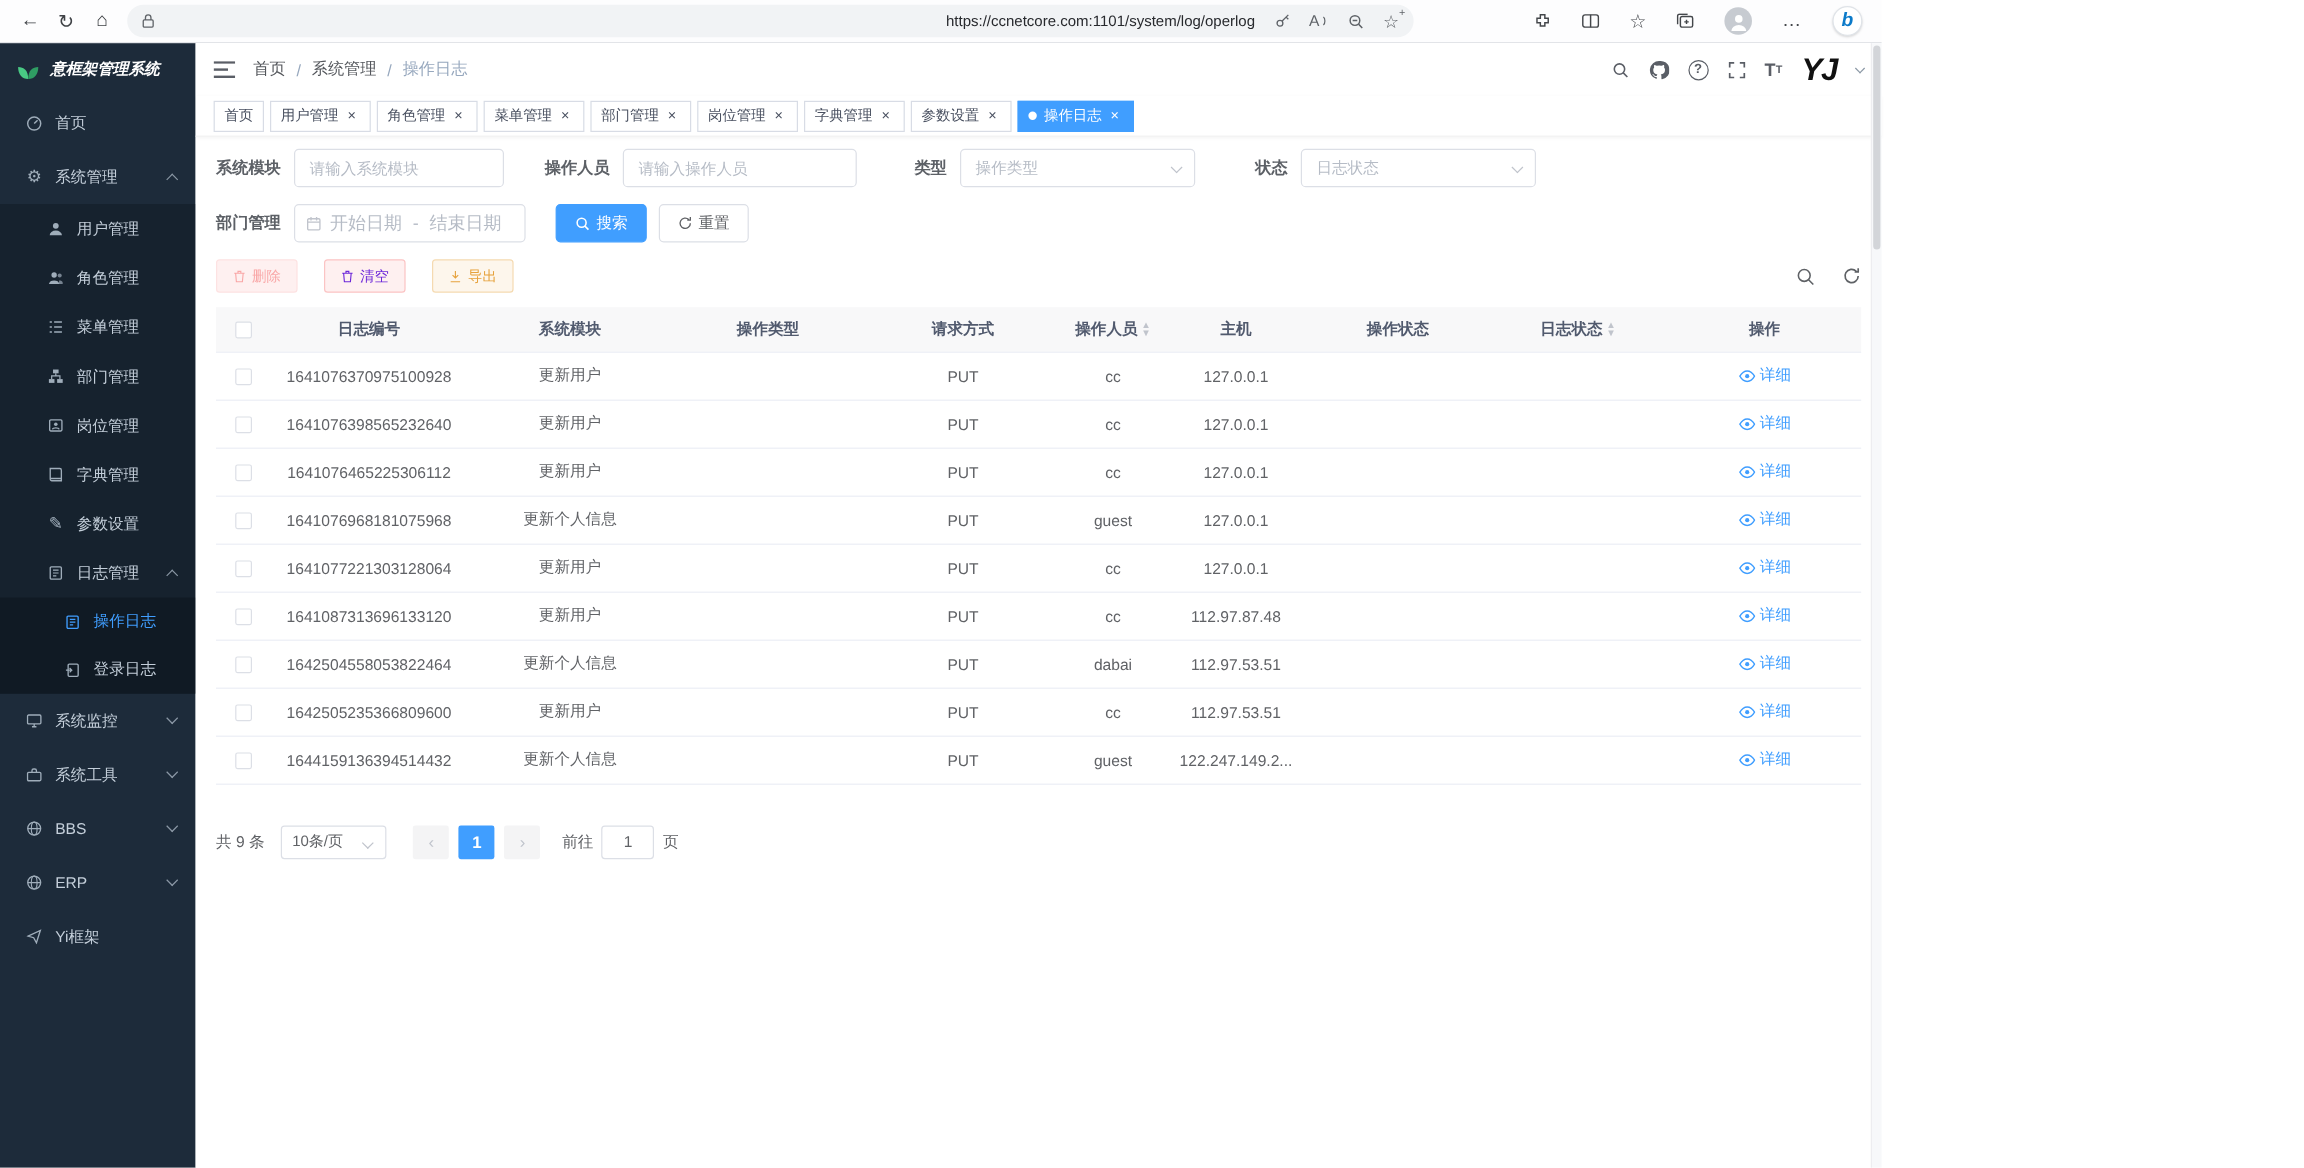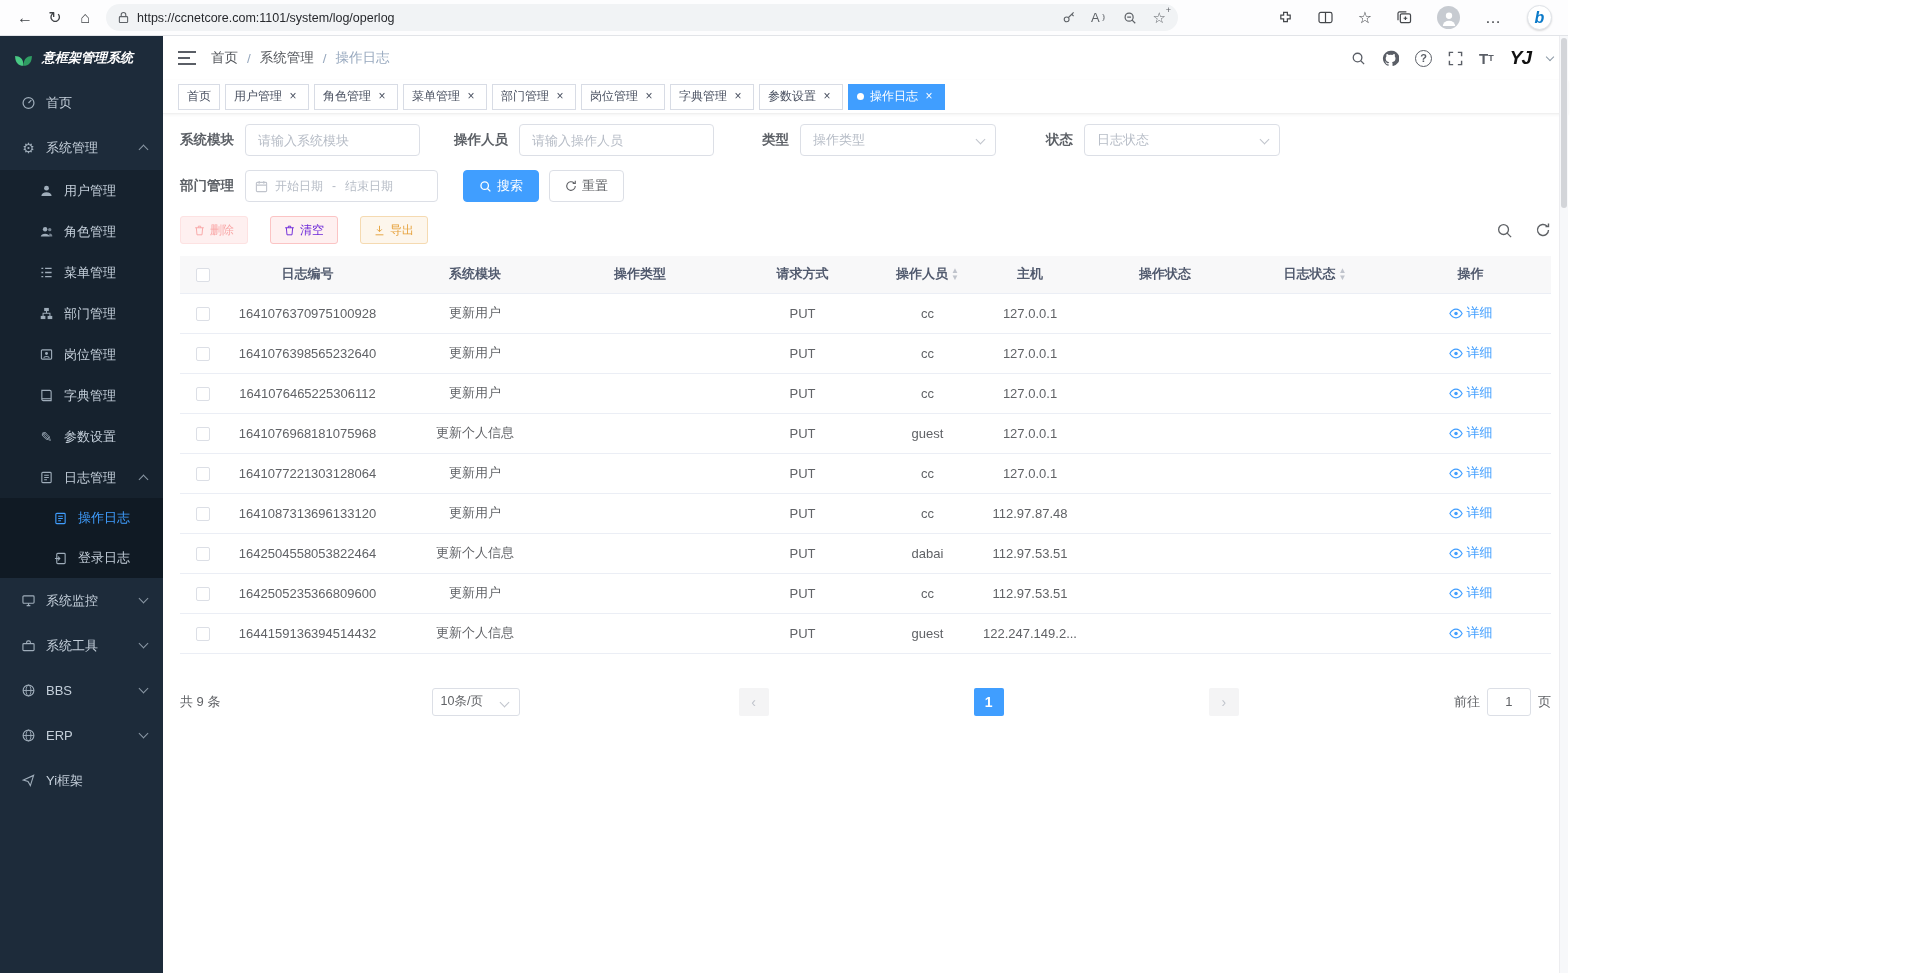--- a/index.html
+++ b/index.html
@@ -8,21 +8,21 @@
   svg { display:block; }
   .window { position:absolute; top:0; left:0; width:1568px; height:973px; background:#fff; }
 
   
   .chrome { position:absolute; top:0; left:0; width:1568px; height:36px; background:#fdfdfe;
     border-bottom:1px solid #e2e4e8; display:flex; align-items:center; padding:0 10px; }
   .nav-ic { width:30px; height:28px; display:flex; align-items:center; justify-content:center;
     color:#3f4246; font-size:16px; border-radius:6px; flex-shrink:0; cursor:pointer; }
   .pill { height:27px; flex:0 0 1072px; background:#f1f3f5; border-radius:14px; display:flex;
     align-items:center; padding:0 12px; margin-left:6px; color:#5f6368; }
-  .pill .url { font-size:12.5px; color:#27292d; margin-left:8px; flex:1; white-space:nowrap; overflow:hidden; }
+  .pill .url { font-size:12.5px; color:#27292d; margin-left:8px; flex:1; white-space:nowrap; overflow:hidden;text-align:right; }
   .pill-ic { margin-left:16px; display:flex; align-items:center; font-size:13px; color:#5f6368; cursor:pointer; }
   .star-wrap { position:relative; }
   .star-wrap .plus { position:absolute; right:-5px; top:-4px; font-size:9px; }
   .chrome-right { display:flex; align-items:center; margin-left:auto; gap:25px; color:#44474b; padding-right:6px; }
   .chrome-right > span { cursor:pointer; display:flex; align-items:center; }
   .avatar { width:23px; height:23px; border-radius:50%; background:#c7cbd1; display:flex;
     align-items:flex-end; justify-content:center; overflow:hidden; }
   .bing { width:25px; height:25px; border-radius:50%; background:#fff; border:1px solid #dfe3e8;
     box-shadow:0 1px 2px rgba(0,0,0,.15); color:#0b7ac9; font-weight:bold; font-style:italic;
     font-size:16px; display:flex; align-items:center; justify-content:center; }
@@ -54,21 +54,21 @@
   .navbar { height:44px; display:flex; align-items:center; padding:0 15px; flex-shrink:0; }
   .hamburger { margin-right:15px; color:#5a5e66; cursor:pointer; }
   .crumbs { display:flex; align-items:center; gap:9px; font-size:13.5px; color:#54575c; }
   .crumbs .sep, .crumbs .last { color:#97a8be; }
   .crumbs .lnk { cursor:pointer; }
   .nav-right { margin-left:auto; display:flex; align-items:center; gap:16px; color:#5a5e66; }
   .nav-right > span { cursor:pointer; display:flex; align-items:center; }
   .qm { width:17px; height:17px; border:1.5px solid #5a5e66; border-radius:50%; font-size:11px;
     display:flex; align-items:center; justify-content:center; font-weight:bold; }
   .fsz b { font-size:15px; } .fsz small { font-size:9px; font-weight:bold; }
-  .yj { font-weight:bold; font-size:19px; color:#111; letter-spacing:-1px; font-style:italic; }
+  .yj { font-weight:bold; font-size:26px; color:#111; letter-spacing:-1px; font-style:italic; }
   .tiny-caret { width:6px; height:6px; border-right:1.2px solid #8b98a5; border-bottom:1.2px solid #8b98a5;
     transform:rotate(45deg); margin-top:-3px; }
 
   
   .tags { height:34px; display:flex; align-items:center; gap:5px; padding:0 15px; flex-shrink:0;
     border-bottom:1px solid #f0f0f0; box-shadow:0 1px 3px rgba(0,0,0,.05); }
   .tag { height:26px; display:inline-flex; align-items:center; gap:4px; padding:0 8px;
     border:1px solid #d8dce5; background:#fff; color:#495060; font-size:12px; cursor:pointer; }
   .tag .x { width:14px; height:14px; line-height:13px; text-align:center; border-radius:50%; font-size:12px; }
   .tag.active { background:#409eff; border-color:#409eff; color:#fff; }
@@ -80,21 +80,21 @@
   .flabel { font-size:13.5px; font-weight:bold; color:#5c6066; margin-right:11px; white-space:nowrap; }
   .finput { height:32px; border:1px solid #dcdfe6; border-radius:4px; padding:0 12px; font-size:13px;
     color:#606266; outline:none; background:#fff; }
   .finput::placeholder { color:#b6bcc6; }
   .fselect { position:relative; width:196px; height:32px; border:1px solid #dcdfe6; border-radius:4px;
     display:flex; align-items:center; padding:0 26px 0 12px; font-size:13px; color:#b6bcc6;
     background:#fff; cursor:pointer; }
   .cvd { position:absolute; right:11px; top:11px; width:7px; height:7px;
     border-right:1.3px solid #c0c4cc; border-bottom:1.3px solid #c0c4cc; transform:rotate(45deg); }
   .daterange { width:193px; height:32px; border:1px solid #dcdfe6; border-radius:4px; display:flex;
-    align-items:center; gap:7px; padding:0 9px; font-size:12px; color:#b6bcc6; cursor:pointer; background:#fff; }
+    align-items:center; gap:7px; padding:0 9px; font-size:15px; color:#b6bcc6; cursor:pointer; background:#fff; }
   .daterange .dsep { flex:0 0 auto; margin:0 2px; }
   .btn { height:32px; display:inline-flex; align-items:center; gap:5px; padding:0 15px; font-size:13px;
     border:1px solid #dcdfe6; border-radius:4px; background:#fff; color:#606266; cursor:pointer; white-space:nowrap; }
   .btn.primary { background:#409eff; border-color:#409eff; color:#fff; }
   .btn.sm { height:28px; padding:0 13px; font-size:12px; border-radius:3px; }
   .btn.danger-dis { background:#fef0f0; border-color:#fde2e2; color:#f9a7a7; cursor:not-allowed; }
   .btn.danger { background:#fef0f0; border-color:#fbc4c4; color:#6d28d9; }
   .btn.warn { background:#fdf6ec; border-color:#f5dab1; color:#e6a23c; }
   .toolbar { display:flex; align-items:center; margin:2px 0 12px; }
   .toolbar .gap { width:22px; }
@@ -108,21 +108,21 @@
   .grid td { height:40px; border-bottom:1px solid #ebeef5; text-align:center; white-space:nowrap;
     overflow:hidden; text-overflow:ellipsis; }
   .cb { width:14px; height:14px; border:1px solid #dcdfe6; border-radius:2px; background:#fff;
     display:inline-block; vertical-align:middle; cursor:pointer; }
   .th-flex { display:inline-flex; align-items:center; gap:3px; }
   .sorter { display:inline-flex; flex-direction:column; line-height:0; }
   .sorter span { font-size:8px; line-height:7px; color:#c0c4cc; }
   .detail { color:#409eff; display:inline-flex; align-items:center; gap:4px; cursor:pointer; }
 
   
-  .pager { display:flex; align-items:center; justify-content:space-between; margin-top:34px;
+  .pager { display:flex; align-items:center; justify-content:flex-start; margin-top:34px;
     font-size:13px; color:#606266; }
   .pager .total { margin-right:14px; }
   .psel { position:relative; width:88px; height:28px; border:1px solid #dcdfe6; border-radius:3px;
     display:flex; align-items:center; padding:0 24px 0 8px; font-size:12.5px; cursor:pointer; margin-right:18px; }
   .psel .cvd { top:10px; }
   .pbtn { min-width:30px; height:28px; margin:0 4px; background:#f4f4f5; border-radius:2px;
     display:flex; align-items:center; justify-content:center; font-size:14px; color:#606266; cursor:pointer; }
   .pbtn.dis { color:#c0c4cc; }
   .pbtn.cur { background:#409eff; color:#fff; font-weight:bold; }
   .goto { margin-left:14px; display:flex; align-items:center; gap:7px; }

